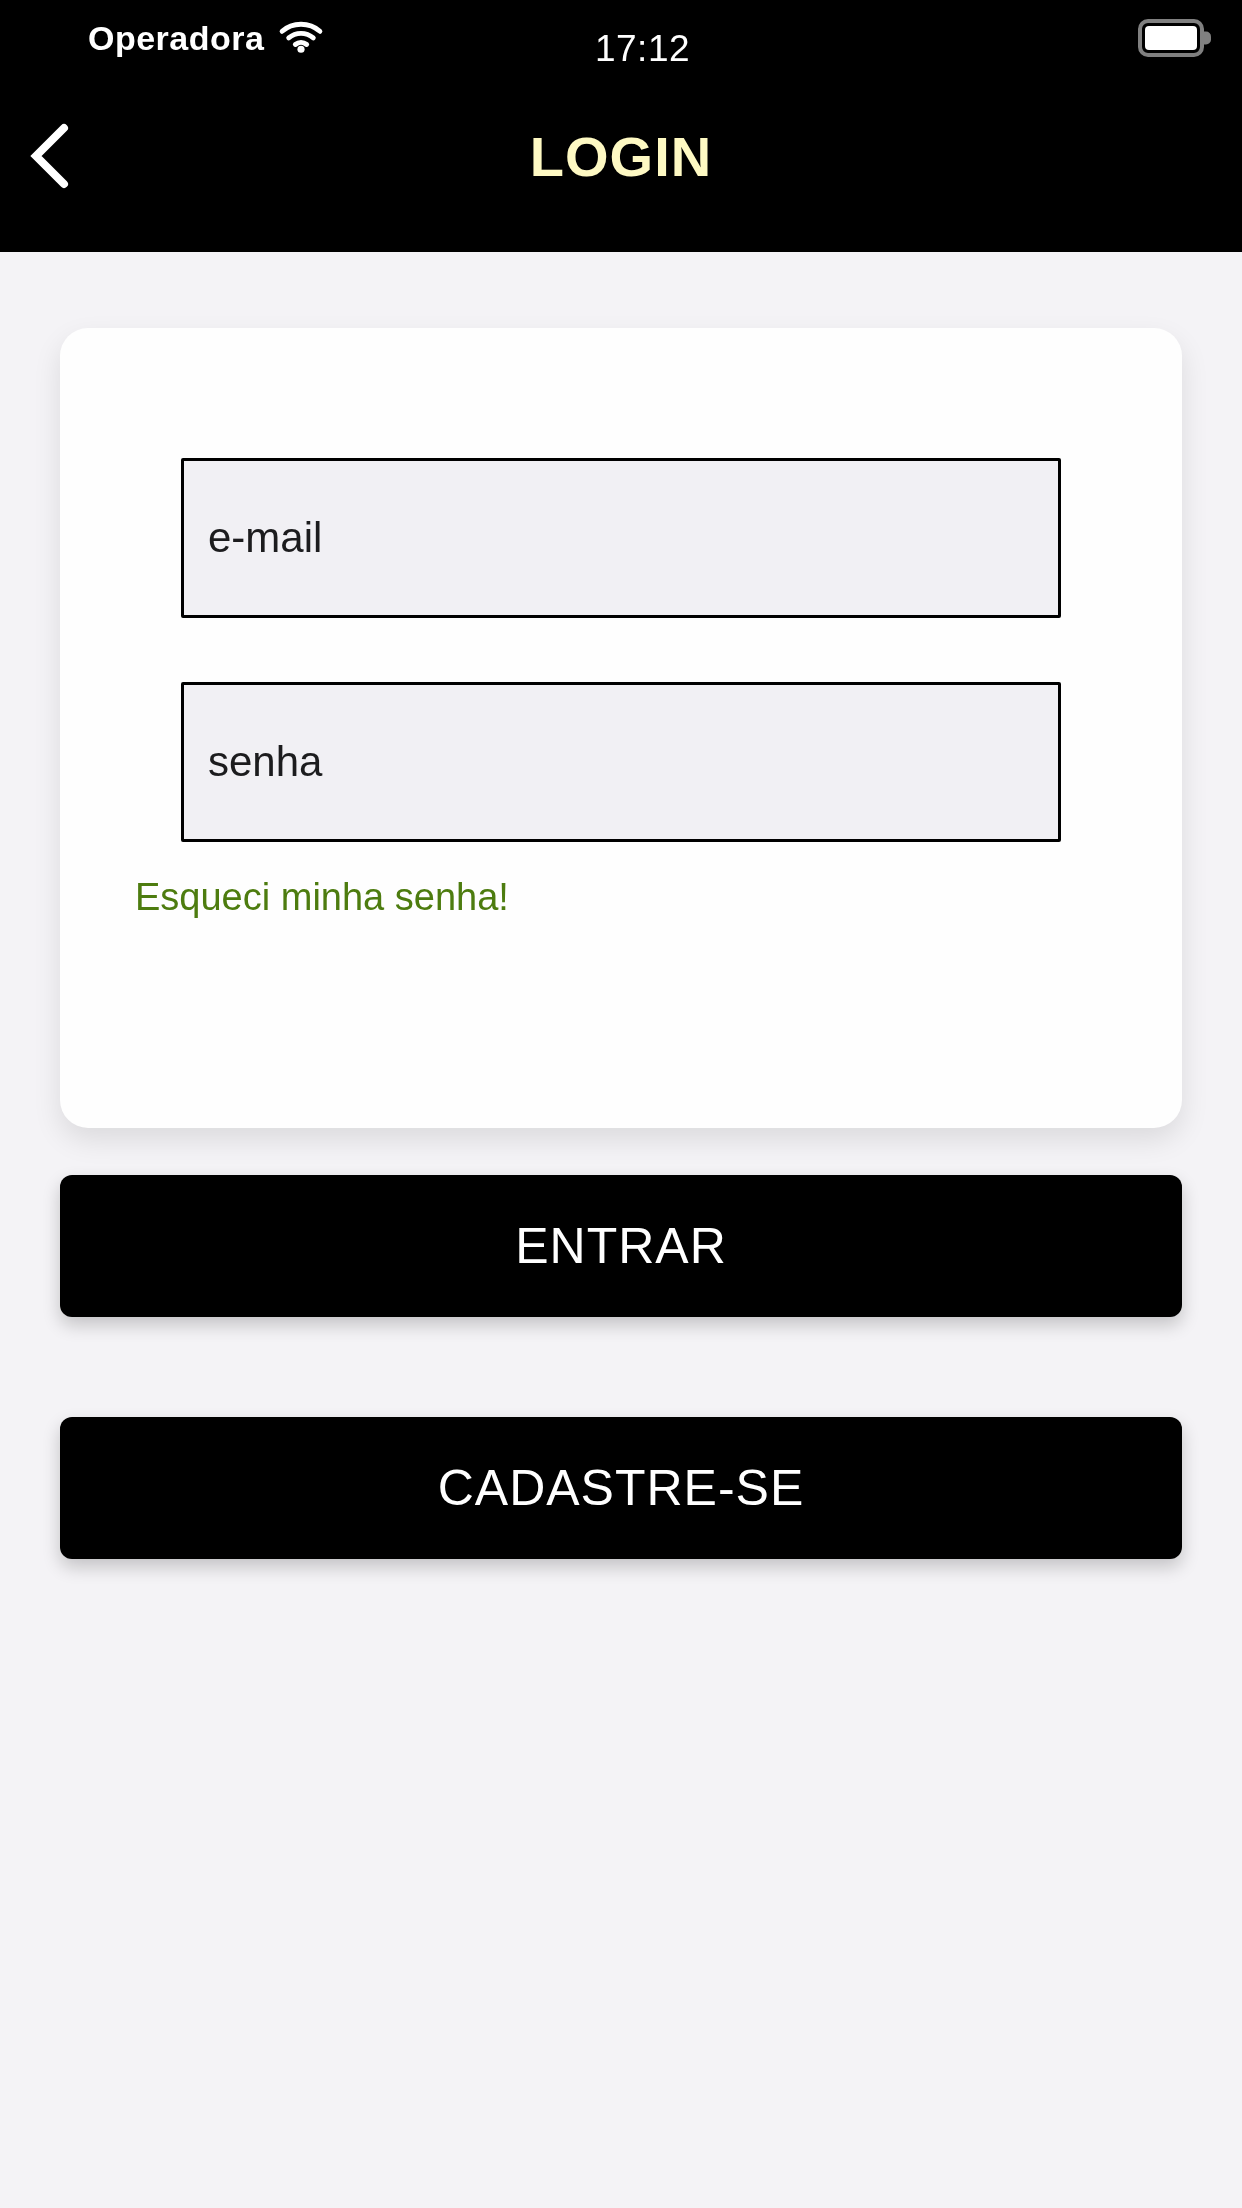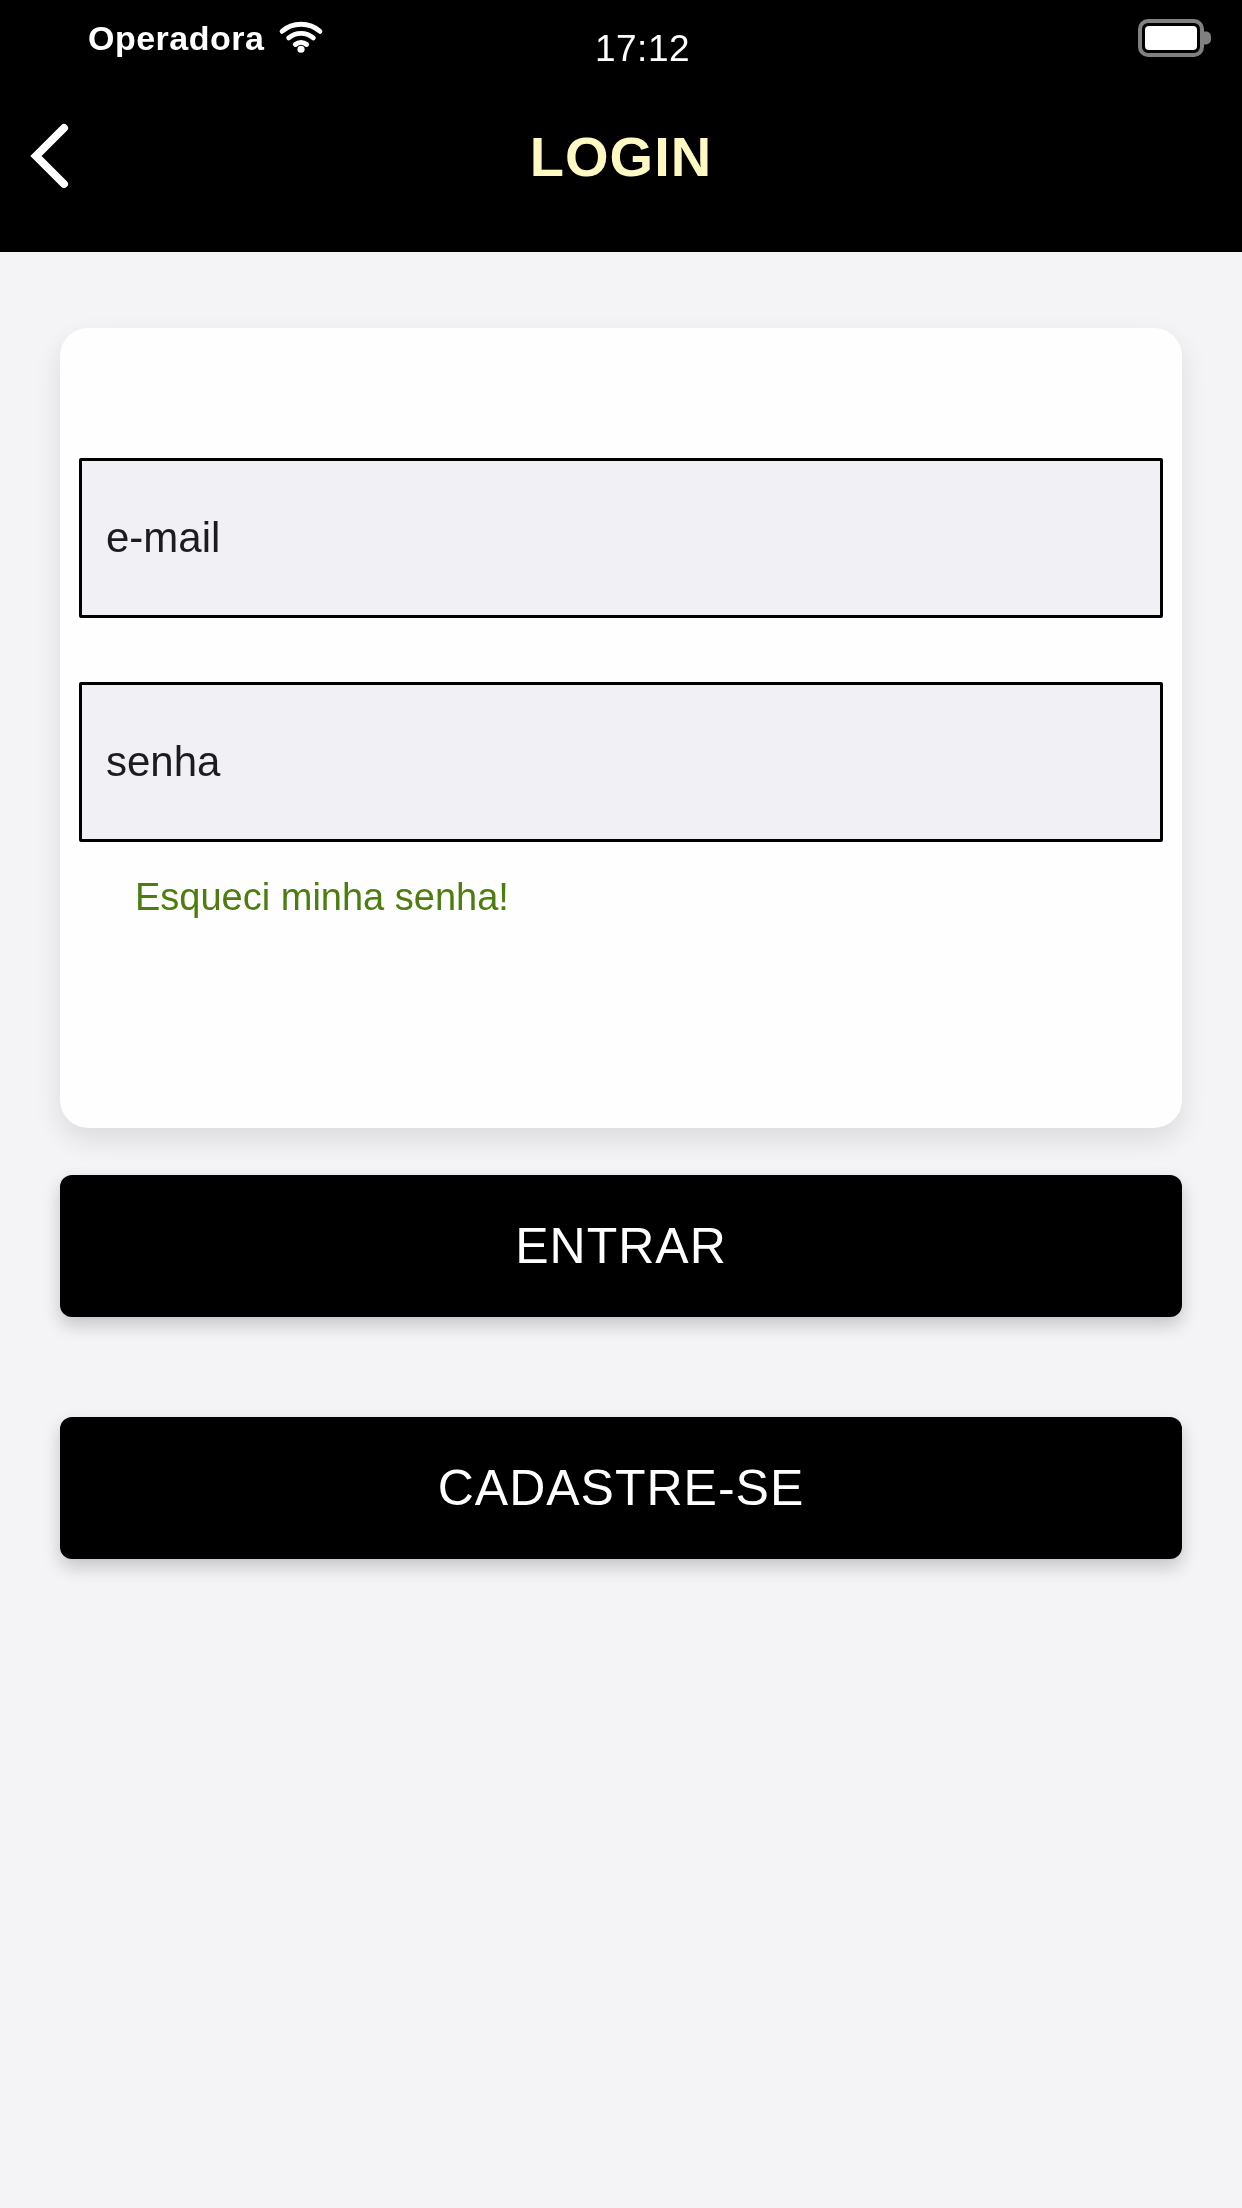--- a/index.html
+++ b/index.html
@@ -21,21 +21,21 @@
   .battery-nub{position:absolute;right:-11px;top:50%;transform:translateY(-50%);
     width:7px;height:13px;background:rgba(255,255,255,.5);border-radius:0 5px 5px 0;}
   .nav-bar{position:relative;height:192px;display:flex;align-items:center;justify-content:center;}
   .back-btn{position:absolute;left:18px;top:50%;transform:translateY(-50%);
     background:none;border:none;padding:10px;cursor:pointer;line-height:0;}
   .nav-title{margin:0;font-size:56px;font-weight:700;letter-spacing:1px;color:#fef9c3;}
   
   .card{position:absolute;left:60px;top:328px;width:1122px;height:800px;background:#fefefe;
     border-radius:28px;box-shadow:0 12px 28px rgba(0,0,0,.10);box-sizing:border-box;padding-top:76px;}
   .instructions{width:825px;margin:0 auto;font-size:40px;line-height:54px;color:#121212;text-align:center;}
-  .field{display:block;margin:54px auto 0 auto;width:1084px;height:160px;box-sizing:border-box;
+  .field{display:block;margin:54px auto 0 auto;width:880px;height:160px;box-sizing:border-box;
     border:3px solid #000;border-radius:2px;background:#f1f0f4;font-size:42px;padding:0 24px;
     color:#1c1c1e;font-family:inherit;outline:none;}
   .field.password{margin-top:64px;}
   .field::placeholder{color:#1c1c1e;opacity:1;}
   .forgot{display:inline-block;margin:34px 0 0 75px;font-size:38px;color:#4d7c0f;
     text-decoration:none;cursor:pointer;}
   
   .action-btn{position:absolute;left:60px;width:1122px;height:142px;background:#000;color:#fff;
     border:none;border-radius:12px;font-size:50px;letter-spacing:1px;font-family:inherit;
     cursor:pointer;box-shadow:0 8px 18px rgba(0,0,0,.20);}

